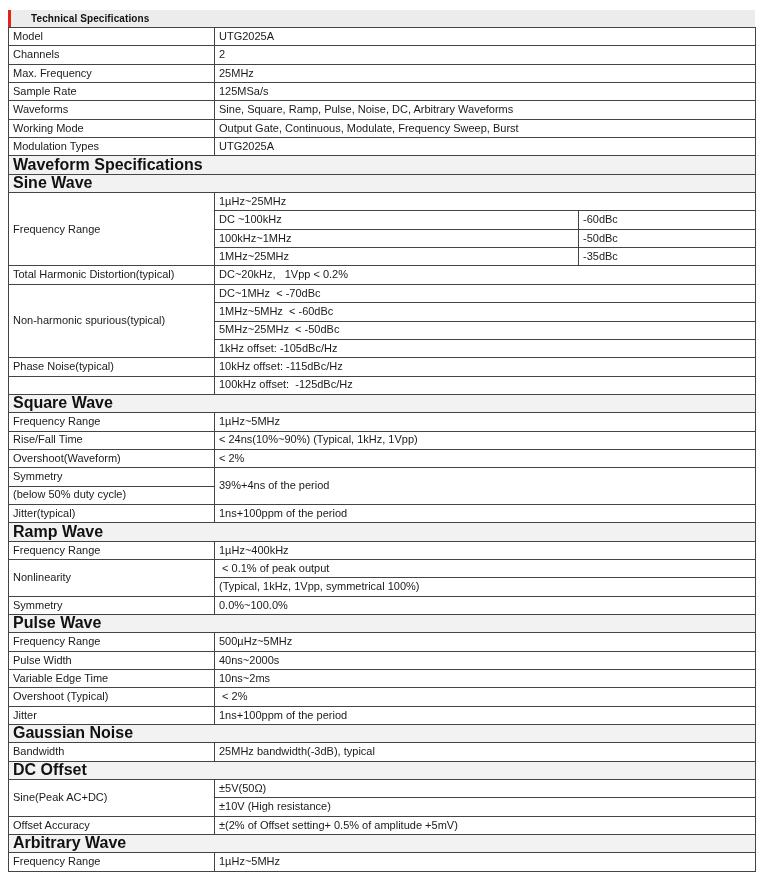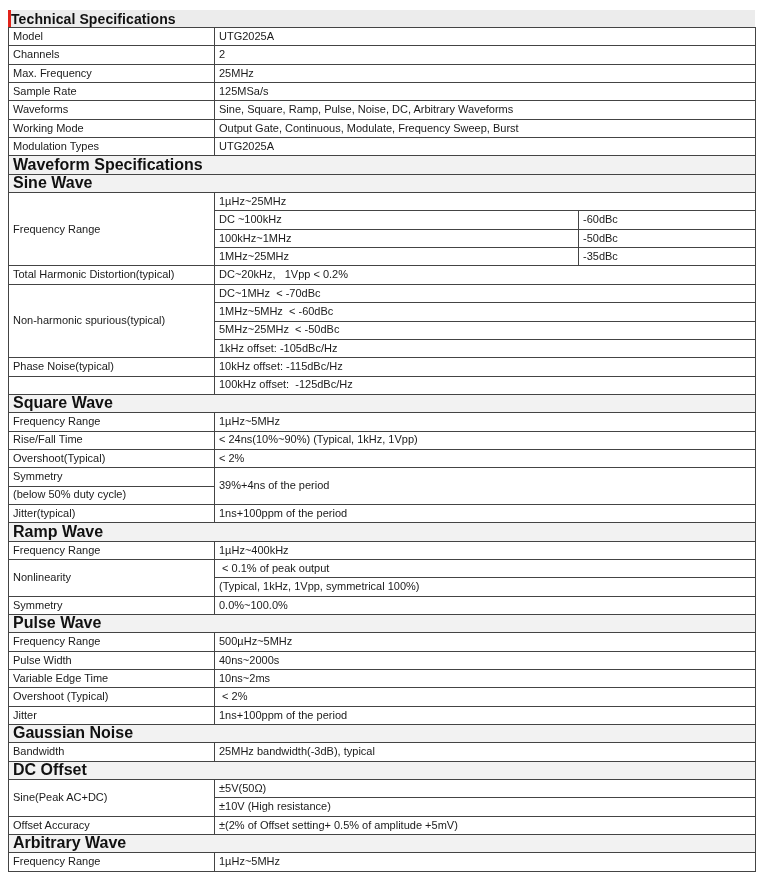--- a/index.html
+++ b/index.html
@@ -17,24 +17,24 @@
     top: 10px;
     width: 747px;
     height: 17px;
     box-sizing: border-box;
     background: #ececec;
     border-left: 3px solid #e2231a;
     display: flex;
     align-items: center;
   }
   .title-bar .title-text {
-    font-size: 14px;
+    font-size: 10px;
     font-weight: bold;
     color: #111111;
-    padding-left: 0;
+    padding-left: 20px;
     letter-spacing: 0.1px;
     text-align: right;
   }
   table.spec-table {
     position: absolute;
     left: 8px;
     top: 27px;
     width: 747px;
     border-collapse: collapse;
     table-layout: fixed;
@@ -156,21 +156,21 @@
         </tr>
         <tr>
           <td class="label-col">Frequency Range</td>
           <td colspan="2" class="value-col">1µHz~5MHz</td>
         </tr>
         <tr>
           <td class="label-col">Rise/Fall Time</td>
           <td colspan="2" class="value-col">&lt; 24ns(10%~90%) (Typical, 1kHz, 1Vpp)</td>
         </tr>
         <tr>
-          <td class="label-col">Overshoot(Typical)</td>
+          <td class="label-col">Overshoot(Waveform)</td>
           <td colspan="2" class="value-col">&lt; 2%</td>
         </tr>
         <tr>
           <td class="label-col">Symmetry</td>
           <td colspan="2" rowspan="2" class="value-col">39%+4ns of the period</td>
         </tr>
         <tr>
           <td class="label-col">(below 50% duty cycle)</td>
         </tr>
         <tr>

